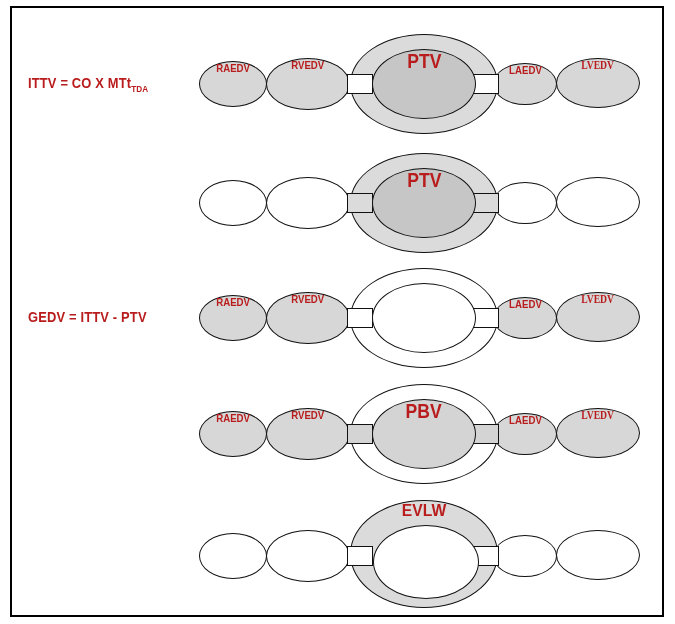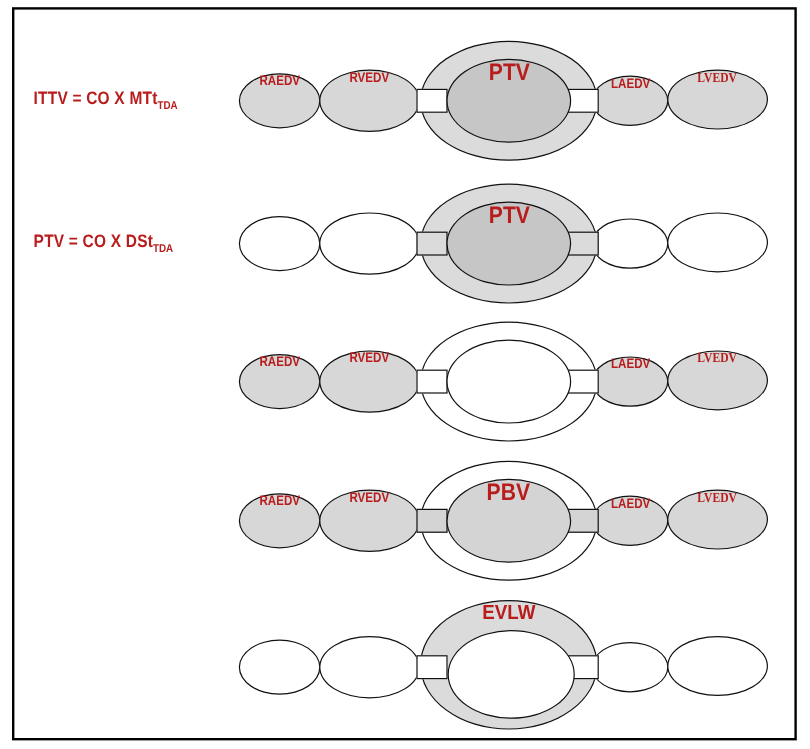--- a/index.html
+++ b/index.html
@@ -121,23 +121,20 @@
         </div>
       <div class="ellipse e3" style="background-color: rgb(215, 215, 215);">
           <span class="chamber-label">LAEDV</span>
         </div>
       <div class="ellipse e4" style="background-color: rgb(215, 215, 215);">
           <span class="chamber-label">LVEDV</span>
         </div>
     </div>
 
     <div class="row r1">
-      <div class="formula">
-        <span class="formula-text"><span>PTV = CO X DSt</span><sub>TDA</sub></span>
-      </div>
       <div class="ellipse e1" style="background-color: rgb(255, 255, 255);">
           <span class="chamber-label"></span>
         </div>
       <div class="ellipse e2" style="background-color: rgb(255, 255, 255);">
           <span class="chamber-label"></span>
         </div>
       <div class="ellipse outer" style="background-color: rgb(219, 219, 219);"></div>
       <div class="conn connL" style="background-color: rgb(219, 219, 219);"></div>
       <div class="conn connR" style="background-color: rgb(219, 219, 219);"></div>
       <div class="ellipse inner" style="background-color: rgb(198, 198, 198);">
@@ -145,20 +142,23 @@
         </div>
       <div class="ellipse e3" style="background-color: rgb(255, 255, 255);">
           <span class="chamber-label"></span>
         </div>
       <div class="ellipse e4" style="background-color: rgb(255, 255, 255);">
           <span class="chamber-label"></span>
         </div>
     </div>
 
     <div class="row r2">
+      <div class="formula">
+        <span class="formula-text"><span>GEDV = ITTV - PTV</span><sub></sub></span>
+      </div>
       <div class="ellipse e1" style="background-color: rgb(215, 215, 215);">
           <span class="chamber-label">RAEDV</span>
         </div>
       <div class="ellipse e2" style="background-color: rgb(215, 215, 215);">
           <span class="chamber-label">RVEDV</span>
         </div>
       <div class="ellipse outer" style="background-color: rgb(255, 255, 255);"></div>
       <div class="conn connL" style="background-color: rgb(255, 255, 255);"></div>
       <div class="conn connR" style="background-color: rgb(255, 255, 255);"></div>
       <div class="ellipse inner" style="background-color: rgb(255, 255, 255);">

